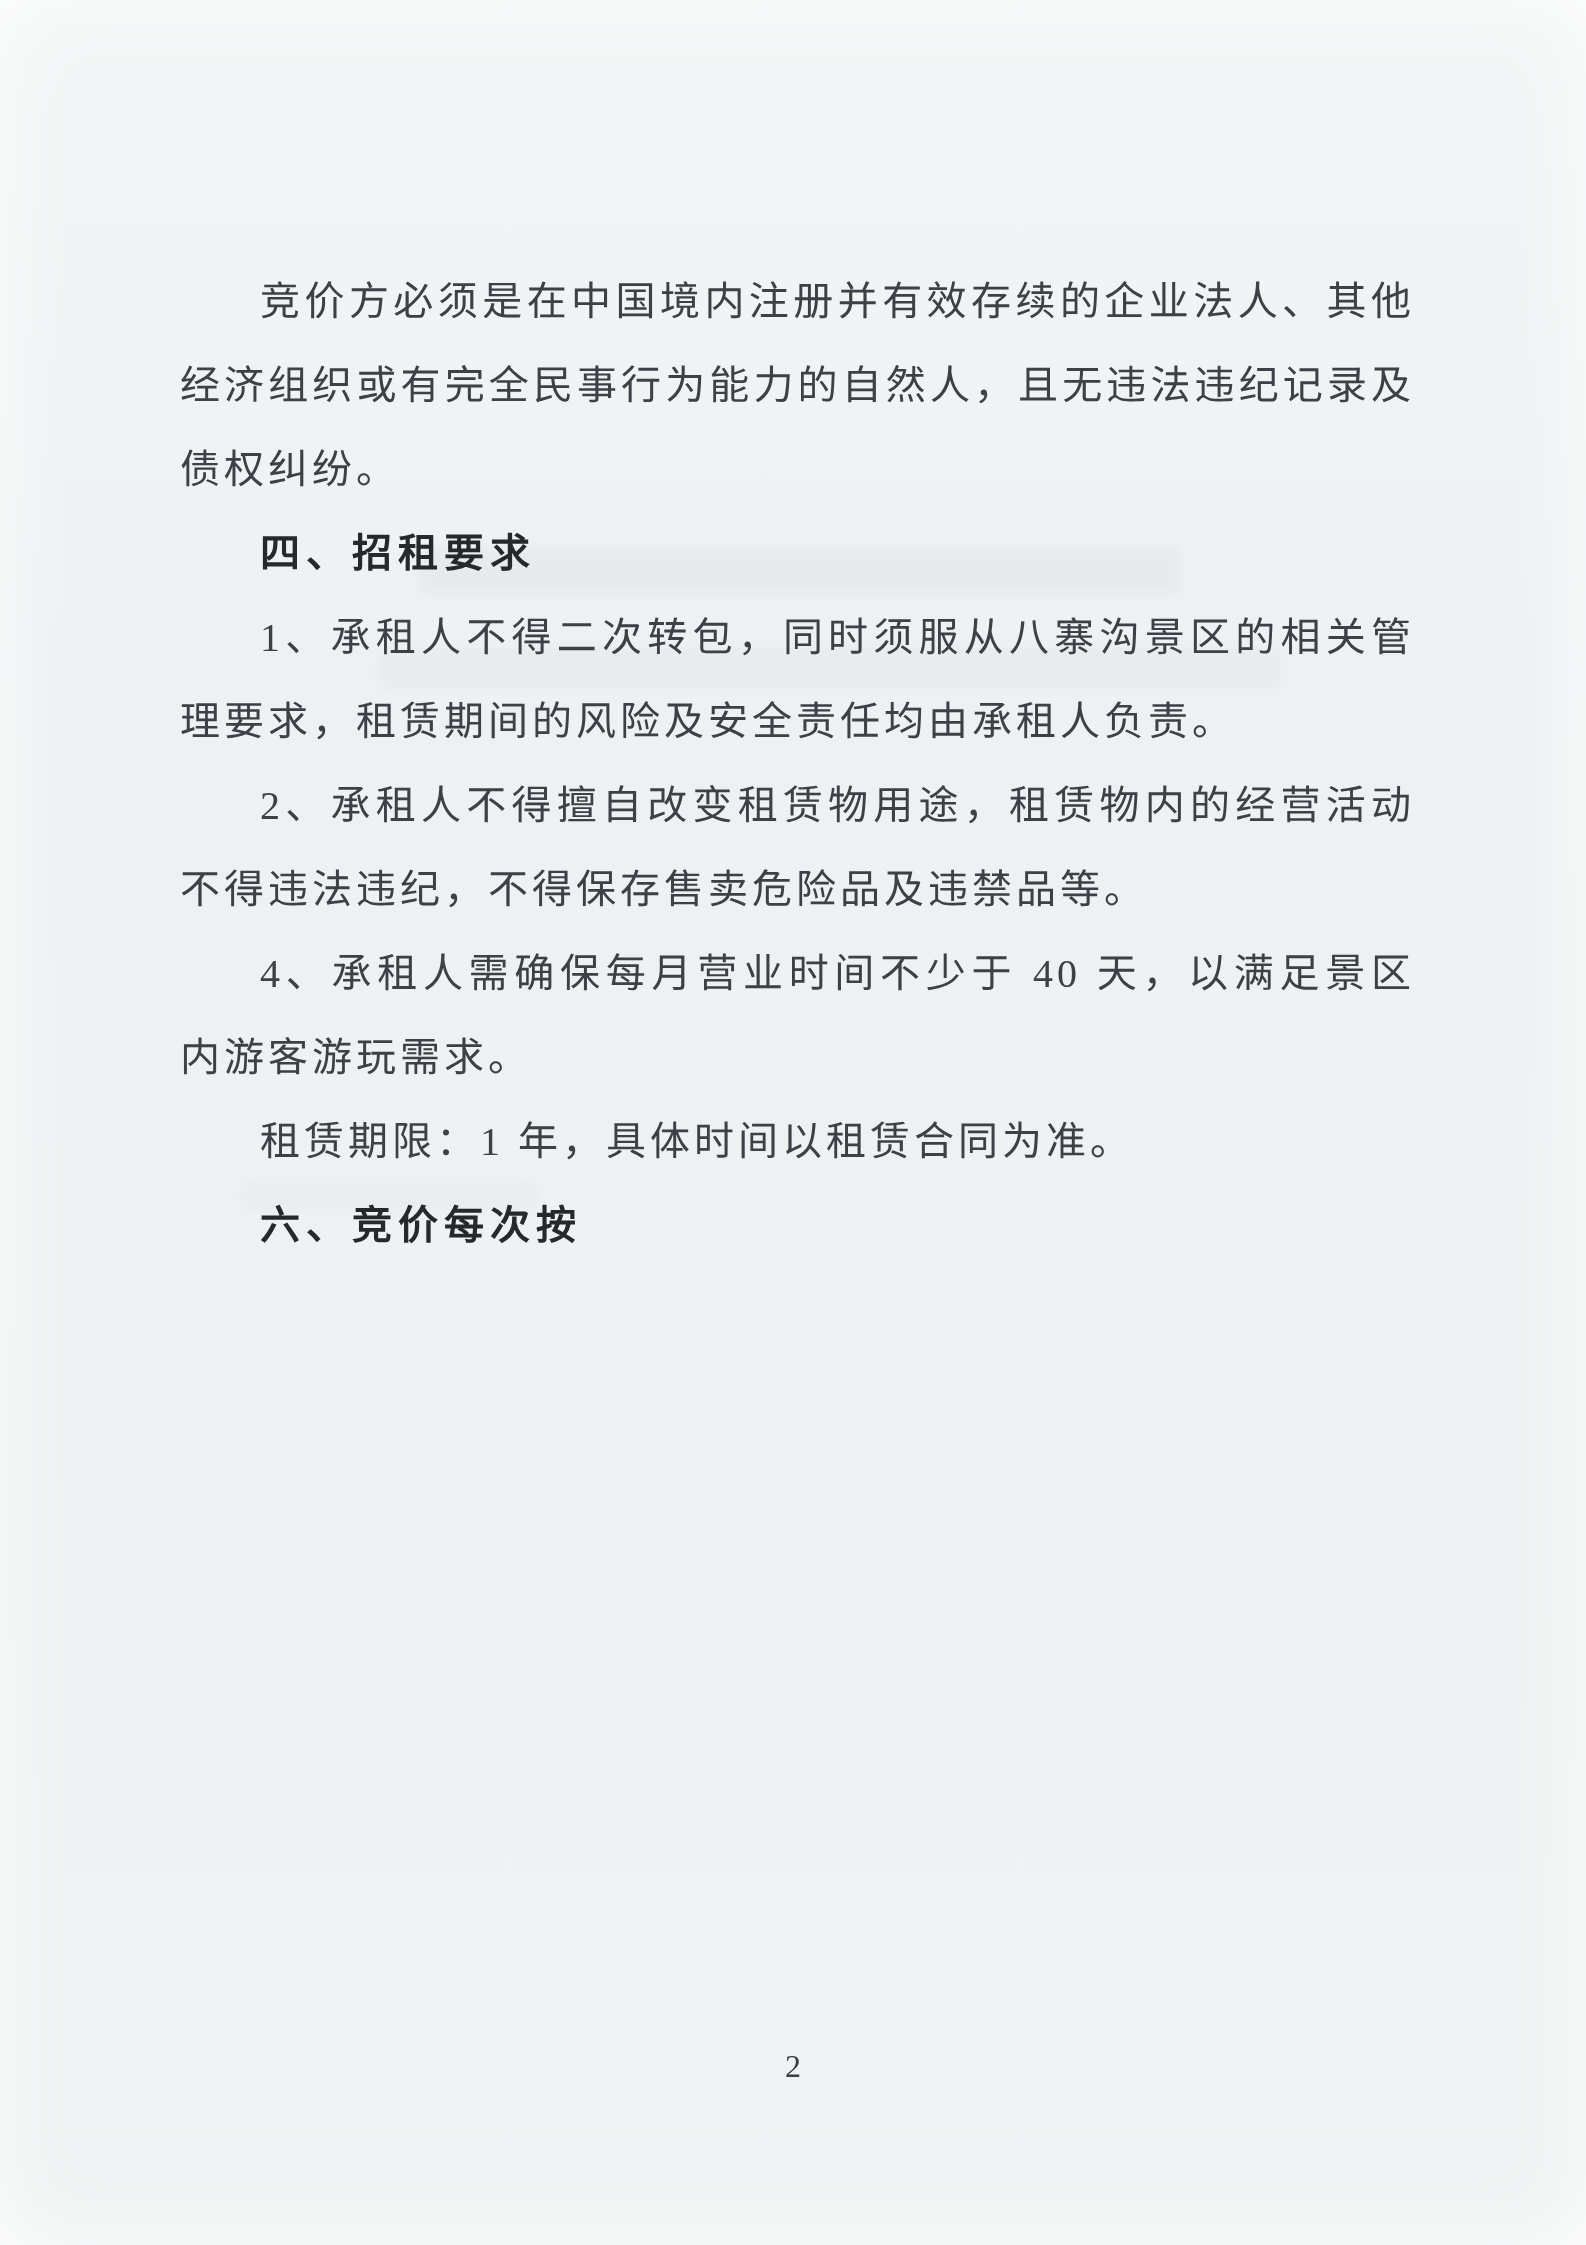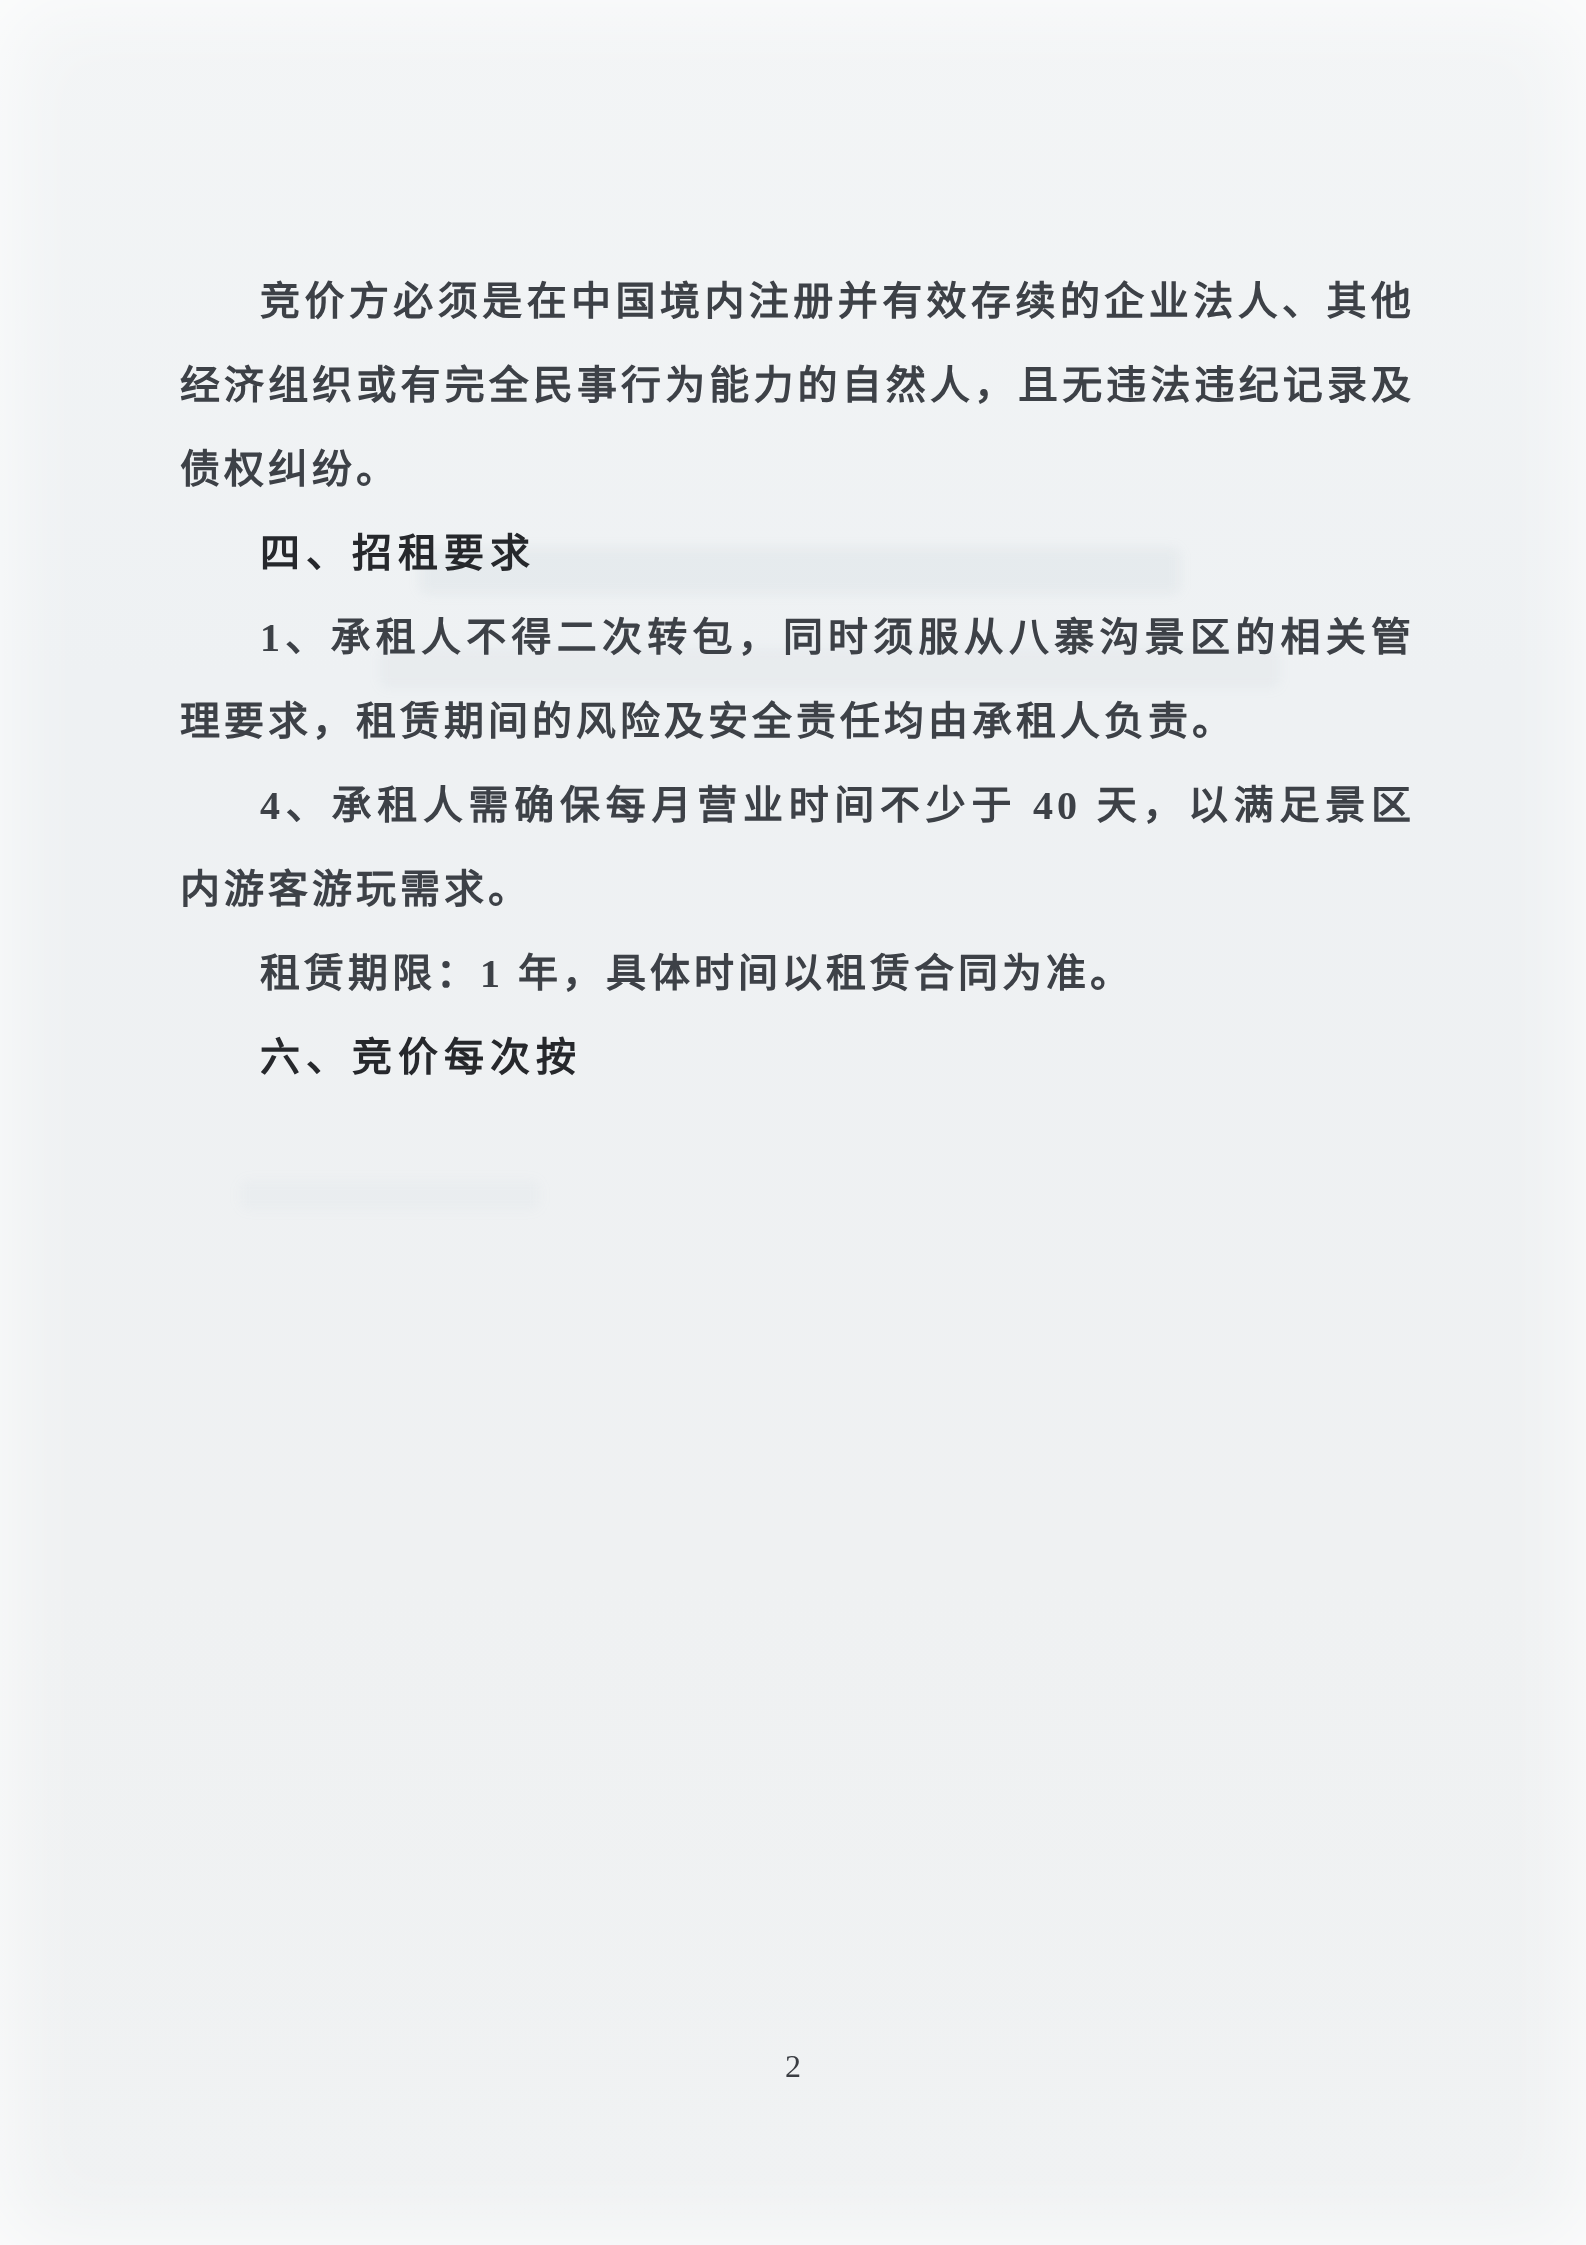--- a/index.html
+++ b/index.html
@@ -41,21 +41,21 @@
     line-height: 84px;
     letter-spacing: 4px;
     text-align: justify;
     text-justify: inter-character;
   }
   .doc-body p {
     margin: 0;
     text-indent: 2em;
   }
   p.para {
-    font-weight: 700;
+    font-weight: 400;
   }
   p.heading {
     font-family: Liberation Serif, serif;
     font-weight: 700;
     color: #26282c;
     letter-spacing: 6px;
   }
   .page-number {
     position: absolute;
     left: 0;
@@ -73,19 +73,20 @@
 <div class="scan-page">
 
   <div class="artifact a1"></div>
   <div class="artifact a2"></div>
   <div class="artifact a3"></div>
 
   <div class="doc-body">
     <p class="para">竞价方必须是在中国境内注册并有效存续的企业法人、其他经济组织或有完全民事行为能力的自然人，且无违法违纪记录及债权纠纷。</p>
     <p class="heading">四、招租要求</p>
     <p class="para">1、承租人不得二次转包，同时须服从八寨沟景区的相关管理要求，租赁期间的风险及安全责任均由承租人负责。</p>
+    <p class="para">2、承租人不得擅自改变租赁物用途，租赁物内的经营活动不得违法违纪，不得保存售卖危险品及违禁品等。</p>
     <p class="para">4、承租人需确保每月营业时间不少于 40 天，以满足景区内游客游玩需求。</p>
     <p class="para">租赁期限：1 年，具体时间以租赁合同为准。</p>
     <p class="heading">六、竞价每次按</p>
   </div>
 
   <div class="page-number">2</div>
 </div>
 
 </body></html>

